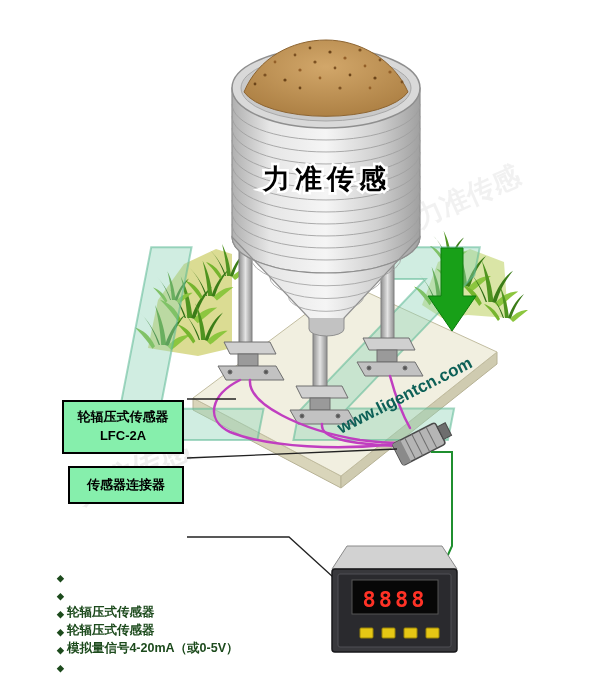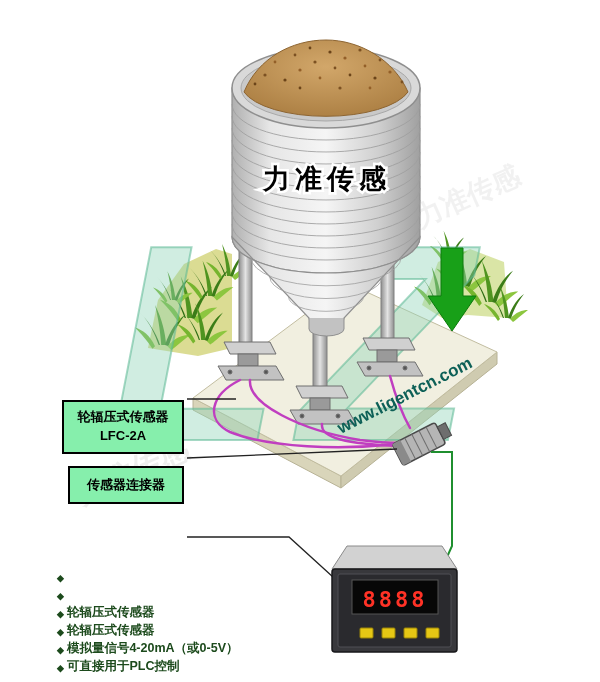--- a/index.html
+++ b/index.html
@@ -225,17 +225,16 @@
   <li>
         <span class="blt">◆</span>
         <span>轮辐压式传感器</span>
       </li>
   <li>
         <span class="blt">◆</span>
         <span>模拟量信号4-20mA（或0-5V）</span>
       </li>
   <li>
         <span class="blt">◆</span>
-        <span>可直接用于PLC控制</span>
       </li>
 </ul>
 
 </div>
 
 </body></html>

